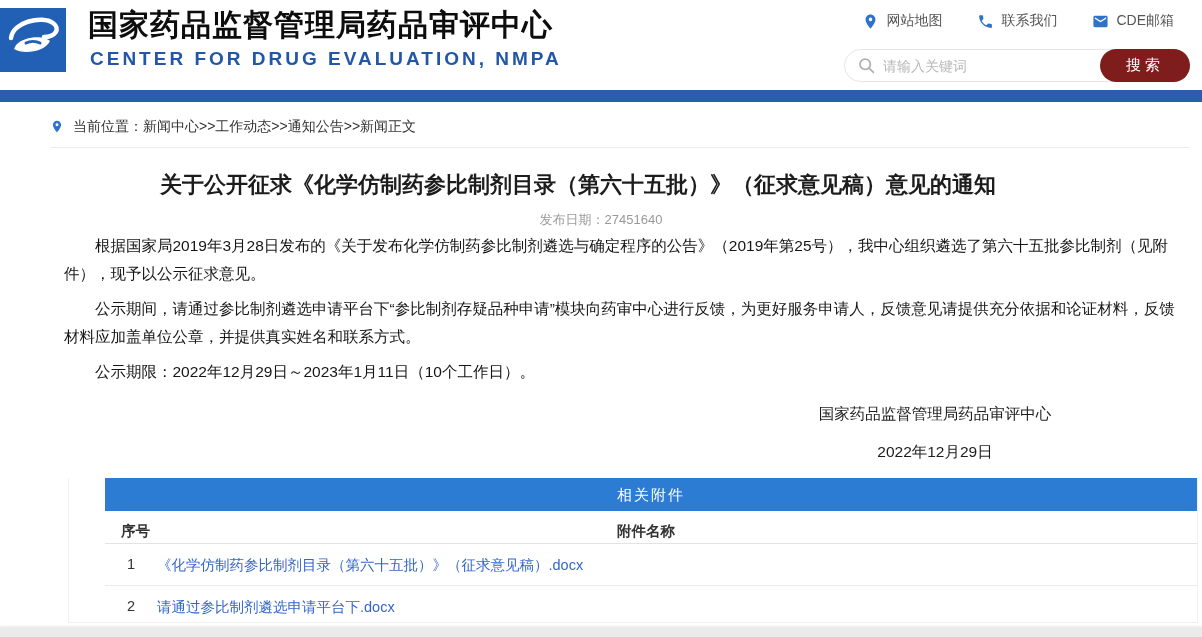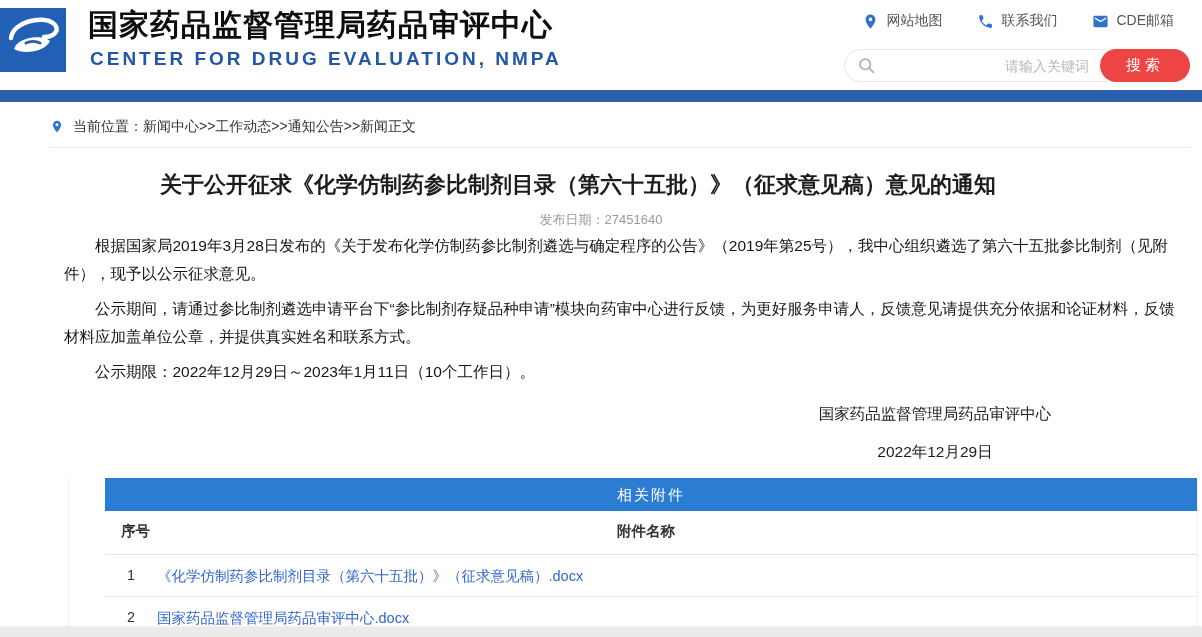--- a/index.html
+++ b/index.html
@@ -16,25 +16,25 @@
   .title-en { position:absolute; left:90px; top:48px; font-size:19px; font-weight:700;
               color:#2257a8; letter-spacing:3px; white-space:nowrap; }
 
   .top-links { position:absolute; right:28px; top:12px; display:flex; gap:35px; }
   .top-link { display:flex; align-items:center; gap:7px; font-size:14px; color:#555; cursor:pointer; }
   .top-link svg { width:17px; height:17px; }
 
   .search { position:absolute; right:12px; top:49px; width:346px; height:33px; }
   .search-input { width:100%; height:33px; border:1px solid #e6e6e6; border-radius:17px;
                   padding:0 100px 0 38px; font-size:14px; color:#333; outline:none;
-                  font-family:"Liberation Sans","DejaVu Sans",sans-serif;text-align:right; }
+                  font-family:"Liberation Sans","DejaVu Sans",sans-serif; }
   .search-input::placeholder { color:#b8b8b8; }
   .search-mag { position:absolute; left:13px; top:7px; width:19px; height:19px; }
   .search-btn { position:absolute; right:0; top:0; width:90px; height:33px; border:none;
-                border-radius:17px; background:#ef4444; color:#fff; font-size:15px;
+                border-radius:17px; background:#7f1d1d; color:#fff; font-size:15px;
                 letter-spacing:4px; cursor:pointer;
                 font-family:"Liberation Sans","DejaVu Sans",sans-serif; }
 
   .nav-bar { position:absolute; left:0; top:90px; width:1202px; height:12px; background:#2b5fad; }
 
   
   .breadcrumb { position:absolute; left:50px; top:118px; display:flex; gap:9px; }
   .breadcrumb svg { width:14px; height:17px; }
   .breadcrumb-text { font-size:14px; color:#333; }
   .bc-divider { position:absolute; left:50px; top:147px; width:1140px; height:0;
@@ -51,21 +51,21 @@
 
   .signature-block { position:absolute; right:137px; top:404px; width:260px; text-align:center;
                      font-size:15.5px; color:#1c1c1c; }
   .signature-block .sig-date { margin-top:17px; }
 
   
   .attachments { position:absolute; left:68px; top:478px; width:1130px;
                  border:1px solid #f0f0f0; border-top:none;padding-left:36px; }
   .att-header { height:33px; line-height:33px; background:#2c7cd4; color:#fff;
                 text-align:center; font-size:15px; letter-spacing:2px; }
-  .att-cols { position:relative; height:44px; background:#fff; border-bottom:1px solid #e3e3e3; }
+  .att-cols { position:relative; height:33px; background:#fff; border-bottom:1px solid #e3e3e3; }
   .att-col-index { position:absolute; left:16px; top:11px; font-size:14.5px; font-weight:700; color:#333; }
   .att-col-name  { position:absolute; left:512px; top:11px; font-size:14.5px; font-weight:700; color:#333; }
   .att-row { position:relative; height:42px; background:#fff; border-bottom:1px solid #ebebeb; }
   .att-row.last { height:36px; border-bottom:none; }
   .att-row-index { position:absolute; left:22px; top:12px; font-size:14.5px; color:#333; }
   .att-row-link  { position:absolute; left:52px; top:12px; font-size:14.5px; color:#3366cc;
                    text-decoration:none; cursor:pointer; white-space:nowrap; }
 
   .bottom-strip { position:absolute; left:0; bottom:0; width:1202px; height:10px;
                   background:#ebebeb; box-shadow:0 -1px 2px rgba(0,0,0,0.08); }
@@ -147,18 +147,18 @@
     <div class="att-cols">
       <span class="att-col-index">序号</span>
       <span class="att-col-name">附件名称</span>
     </div>
     <div class="att-row">
       <span class="att-row-index">1</span>
       <a class="att-row-link">《化学仿制药参比制剂目录（第六十五批）》（征求意见稿）.docx</a>
     </div>
     <div class="att-row last">
       <span class="att-row-index">2</span>
-      <a class="att-row-link">国家药品监督管理局药品审评中心.docx</a>
+      <a class="att-row-link">请通过参比制剂遴选申请平台下.docx</a>
     </div>
   </div>
 
   <div class="bottom-strip"></div>
 </div>
 
 </body></html>

